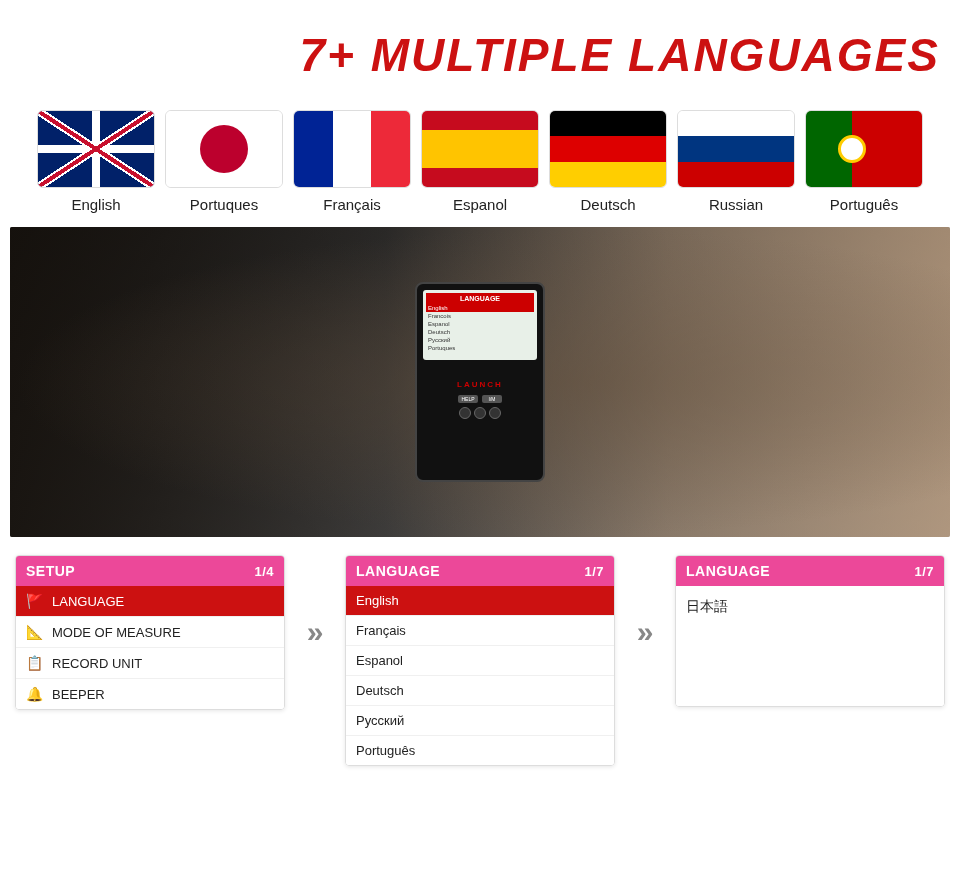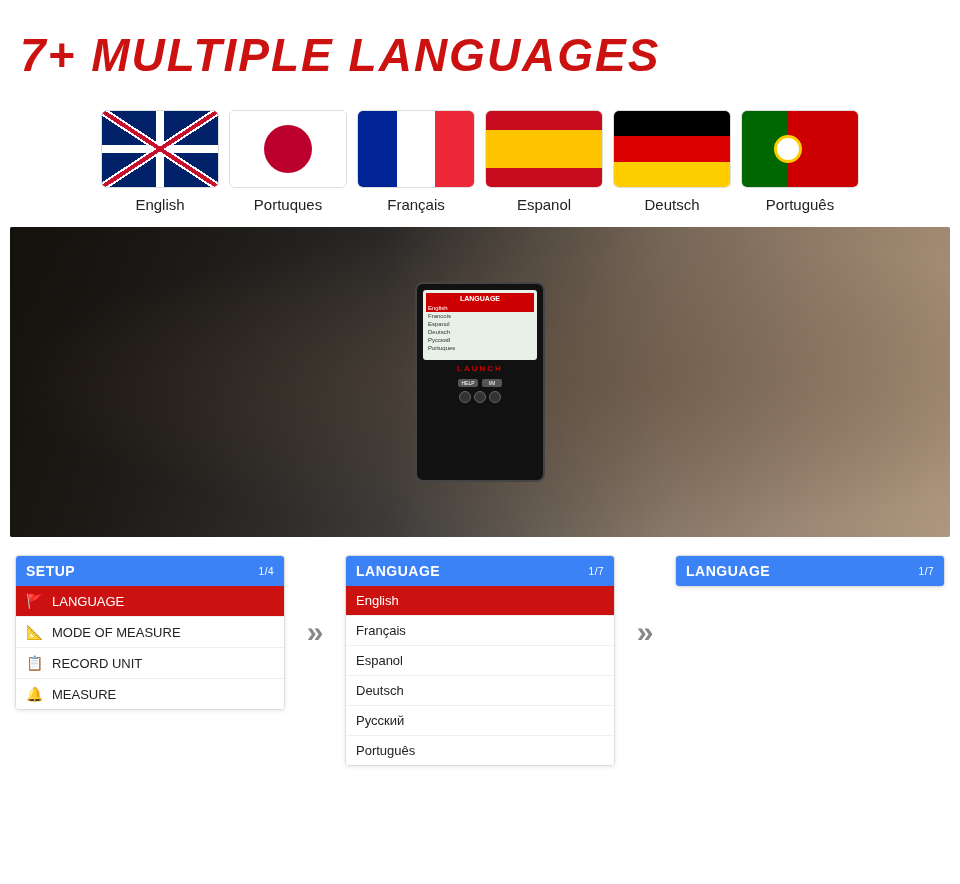--- a/index.html
+++ b/index.html
@@ -6,21 +6,21 @@
     body {
       width: 960px;
       min-height: 884px;
       background: #fff;
       font-family: Arial, sans-serif;
       overflow-x: hidden;
     }
 
     
     .title-section {
-      text-align: left;
+      text-align: right;
       padding: 28px 20px 18px;
     }
     .main-title {
       font-size: 46px;
       font-weight: 900;
       color: #cc1111;
       letter-spacing: 2px;
       font-style: italic;
     }
 
@@ -200,53 +200,53 @@
       background: #e8f0e8;
       border-radius: 3px;
       font-size: 6px;
       padding: 3px;
       overflow: hidden;
     }
     .device-brand {
       color: #c00;
       font-weight: bold;
       font-size: 8px;
-      margin-top: 4px;
+      margin-top: 20px;
       letter-spacing: 2px;
     }
 
     
     .panels-row {
       display: flex;
       gap: 0;
       padding: 18px 10px 10px;
       align-items: flex-start;
       justify-content: center;
     }
     .panel {
       width: 270px;
       border: 1px solid #ddd;
       border-radius: 4px;
       overflow: hidden;
       box-shadow: 0 1px 4px rgba(0,0,0,0.1);
     }
     .panel-header {
-      background: #3b82f6;
+      background: #ec4899;
       color: #fff;
       display: flex;
       justify-content: space-between;
       align-items: center;
       padding: 7px 10px;
       font-size: 14px;
       font-weight: 700;
       letter-spacing: 0.5px;
     }
     .panel-header-right {
-      font-size: 10px;
-      font-weight: 400;
+      font-size: 13px;
+      font-weight: 700;
     }
     .panel-body {
       background: #fff;
     }
     .panel-row {
       display: flex;
       align-items: center;
       padding: 7px 10px;
       font-size: 13px;
       color: #222;
@@ -340,20 +340,30 @@
     <div class="flag-box">
       <div class="flag-germany">
         <div class="flag-germany-black"></div>
         <div class="flag-germany-red"></div>
         <div class="flag-germany-gold"></div>
       </div>
     </div>
     <span class="flag-label">Deutsch</span>
   </div>
 
+  <div class="flag-item">
+    <div class="flag-box">
+      <div class="flag-russia">
+        <div class="flag-russia-white"></div>
+        <div class="flag-russia-blue"></div>
+        <div class="flag-russia-red"></div>
+      </div>
+    </div>
+    <span class="flag-label">Russian</span>
+  </div>
 
   <div class="flag-item">
     <div class="flag-box">
       <div class="flag-portugal">
         <div class="flag-portugal-green"></div>
         <div class="flag-portugal-red">
           <div class="flag-portugal-emblem"></div>
         </div>
       </div>
     </div>
@@ -402,21 +412,21 @@
       <div class="panel-row">
         <span class="row-icon">📐</span>
         <span>MODE OF MEASURE</span>
       </div>
       <div class="panel-row">
         <span class="row-icon">📋</span>
         <span>RECORD UNIT</span>
       </div>
       <div class="panel-row">
         <span class="row-icon">🔔</span>
-        <span>MEASURE</span>
+        <span>BEEPER</span>
       </div>
     </div>
   </div>
 
   <div class="arrow-divider">
     <span>»</span>
   </div>
 
   <div class="panel">
     <div class="panel-header">
@@ -447,15 +457,18 @@
 
   <div class="arrow-divider">
     <span>»</span>
   </div>
 
   <div class="panel">
     <div class="panel-header">
       <span>LANGUAGE</span>
       <span class="panel-header-right">1/7</span>
     </div>
+    <div class="panel-third-body">
+      <div class="panel-third-text">日本語</div>
+    </div>
   </div>
 
 </div>
 
 </body></html>

